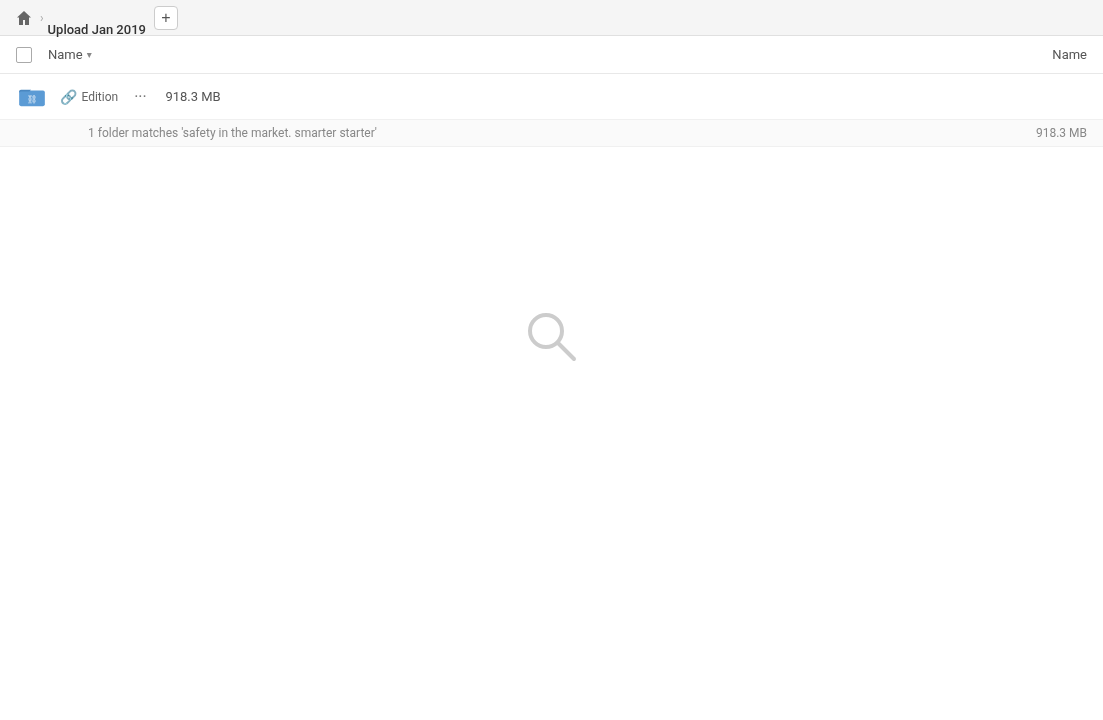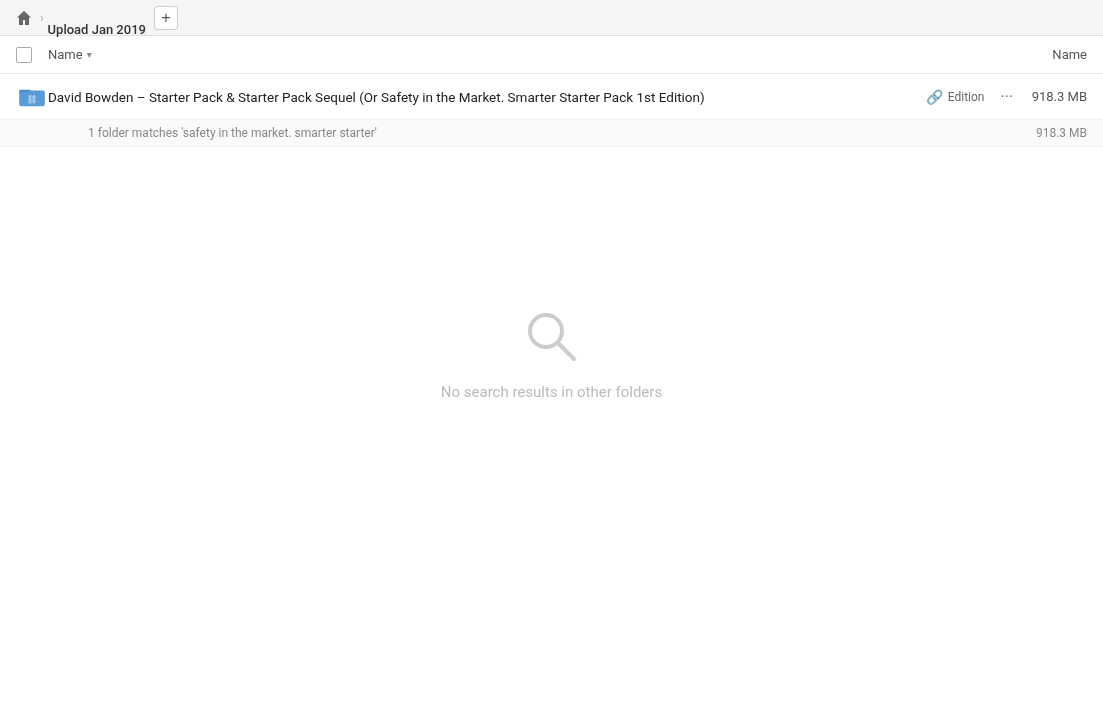--- a/index.html
+++ b/index.html
@@ -229,21 +229,20 @@
 
 <div class="file-row">
   <div class="file-icon-wrap">
 
     <svg class="folder-svg" viewBox="0 0 28 24" fill="none" xmlns="http://www.w3.org/2000/svg">
       <rect x="0" y="5" width="28" height="17" rx="2" fill="#5b9bd5"></rect>
       <path d="M0 8C0 6.895 0.895 6 2 6H11L13 4H2C0.895 4 0 4.895 0 6V8Z" fill="#4a87c0"></path>
       <text x="14" y="17" text-anchor="middle" font-size="9" fill="white" font-family="sans-serif">⛓</text>
     </svg>
   </div>
-  <span class="file-name">David Bowden – Starter Pack &amp; Starter Pack Sequel (Or Safety in the Market. Smarter Starter Pack 1st Edition)</span>
   <div class="file-actions">
     <div class="shared-badge">
       <span class="link-icon">🔗</span>
       <span>Edition</span>
     </div>
     <span class="more-icon">···</span>
   </div>
   <div class="file-size">918.3 MB</div>
 </div>
 
@@ -251,14 +250,13 @@
   <span class="match-text">1 folder matches 'safety in the market. smarter starter'</span>
   <span class="match-size">918.3 MB</span>
 </div>
 
 <div class="empty-state">
 
   <svg class="empty-search-icon" viewBox="0 0 60 60" fill="none" xmlns="http://www.w3.org/2000/svg">
     <circle cx="24" cy="24" r="16" stroke="#ccc" stroke-width="4" fill="none"></circle>
     <line x1="36" y1="36" x2="52" y2="52" stroke="#ccc" stroke-width="4" stroke-linecap="round"></line>
   </svg>
-  <span class="empty-text">No search results in other folders</span>
 </div>
 
 </body></html>

